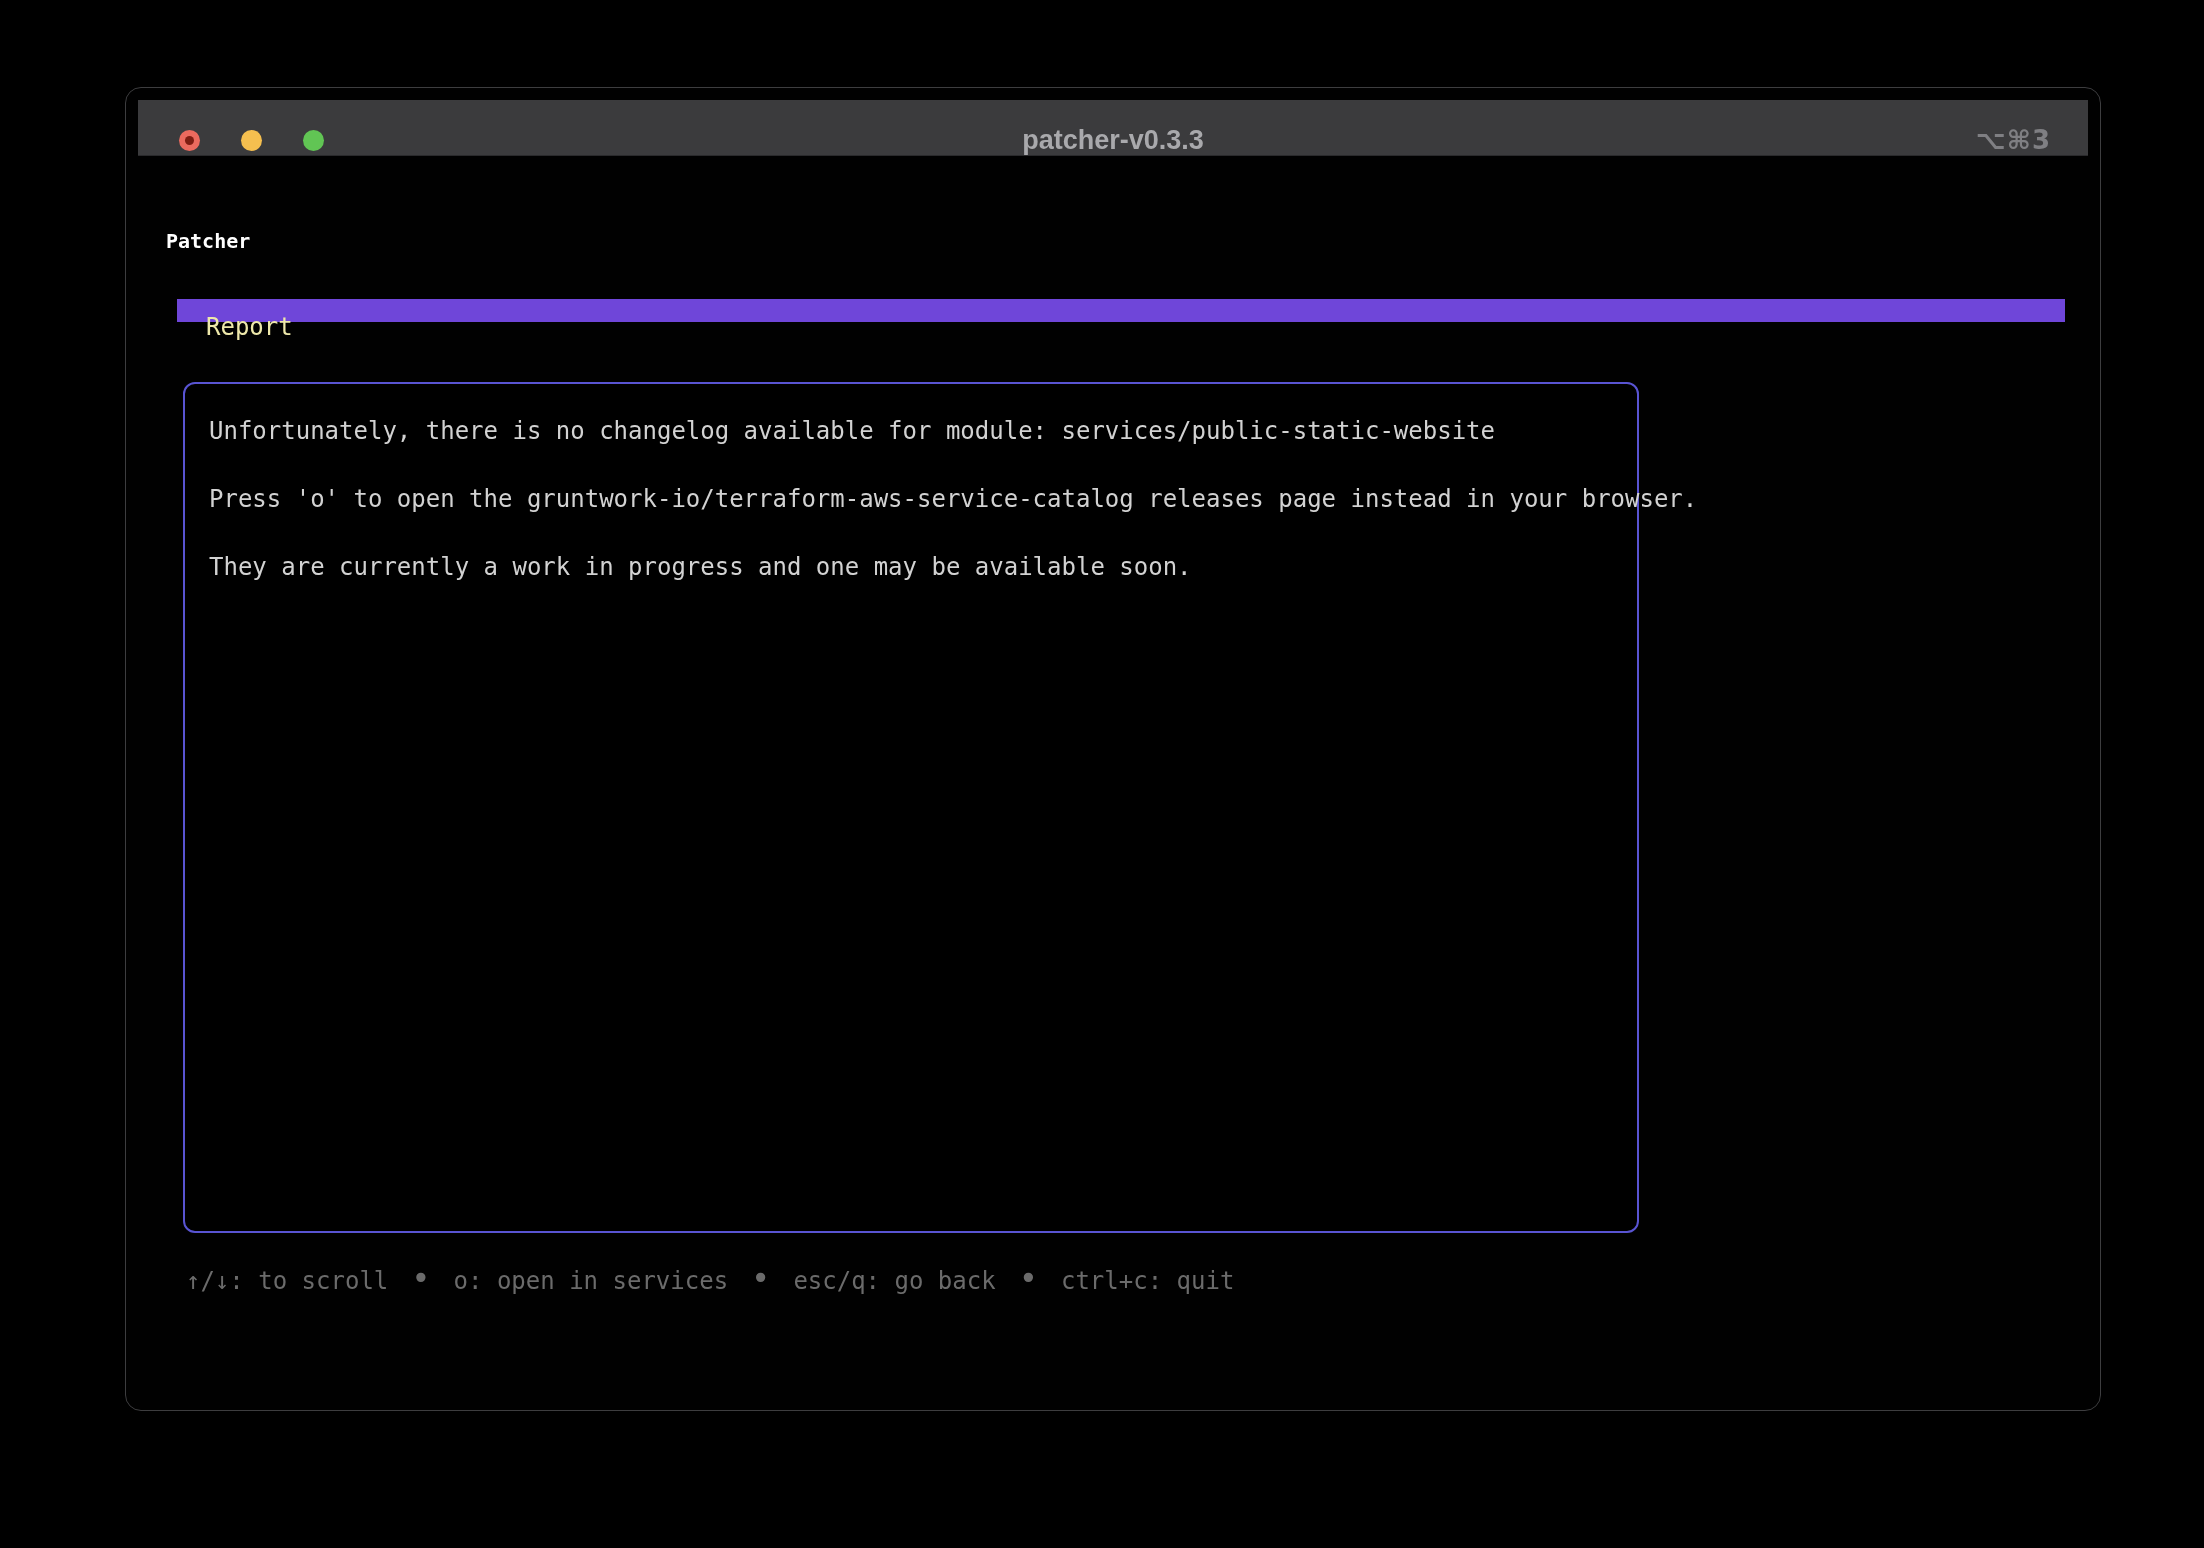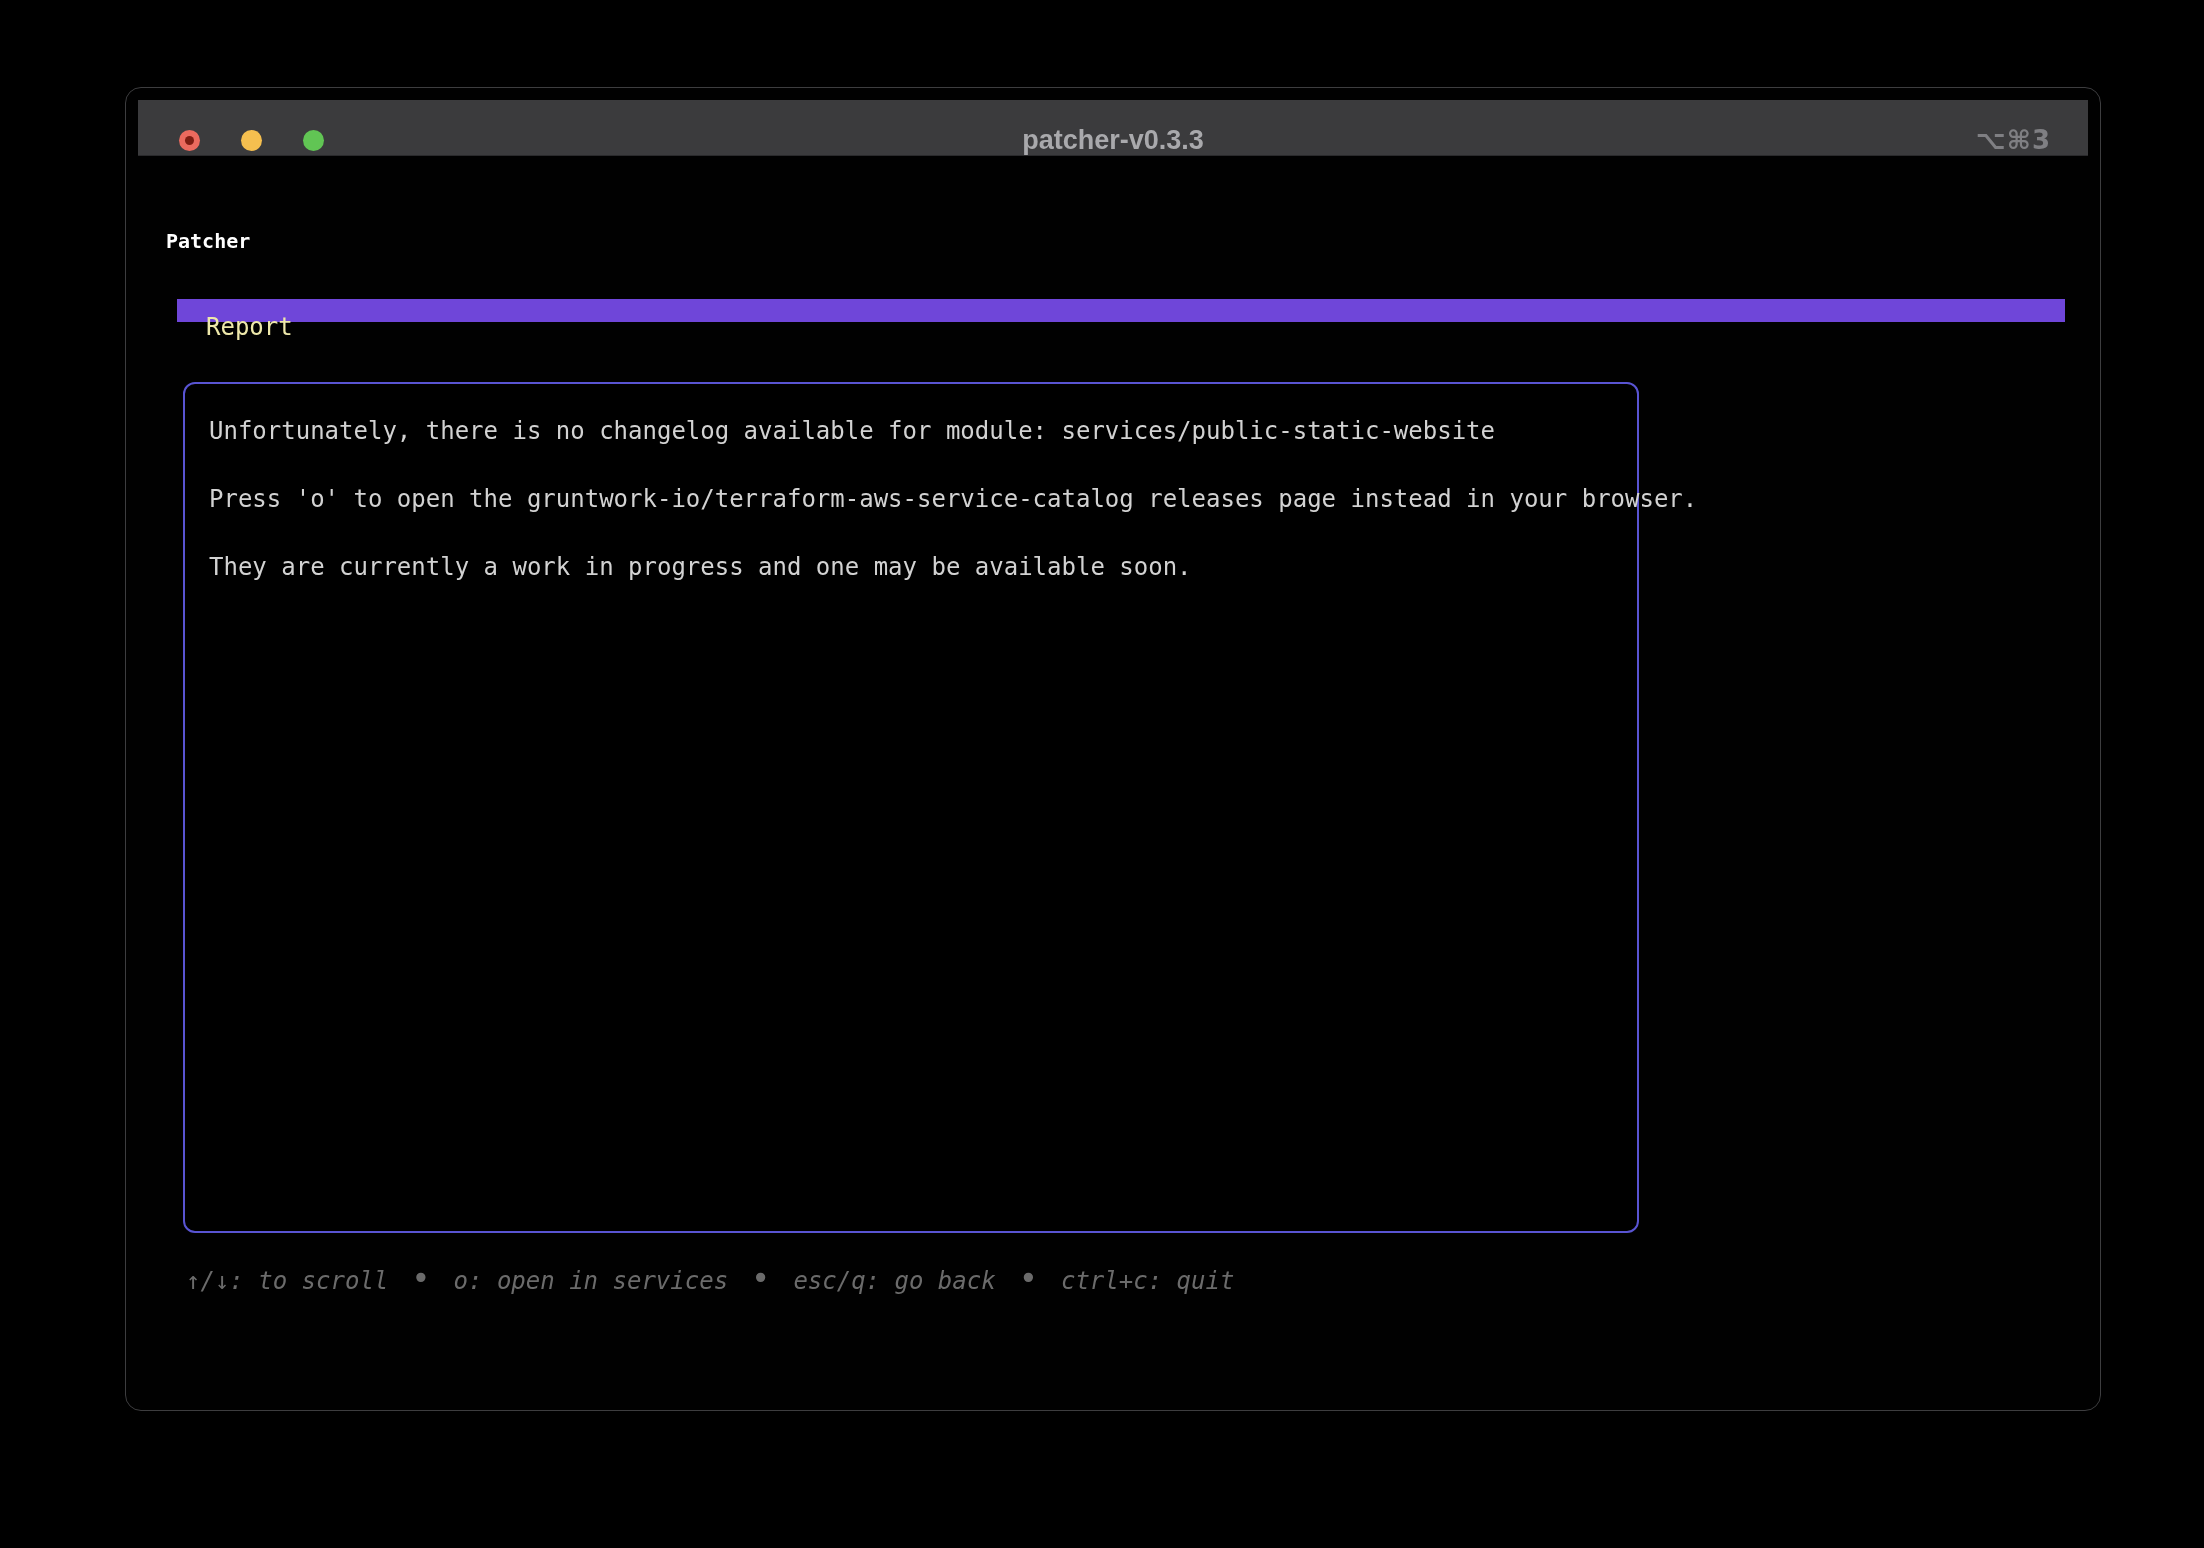--- a/index.html
+++ b/index.html
@@ -113,21 +113,20 @@
   }
   .help-bar {
     position: absolute;
     left: 36px; top: 1152px;
     font-size: 24px;
     line-height: 34px;
     color: #6b6b6b;
     white-space: pre;
     display: flex;
     align-items: baseline;
-    font-style: italic;
   }
   .help-sep {
     font-size: 32px;
     margin: 0 11px;
     line-height: 34px;
   }
 </style>
 </head>
 <body>
 

